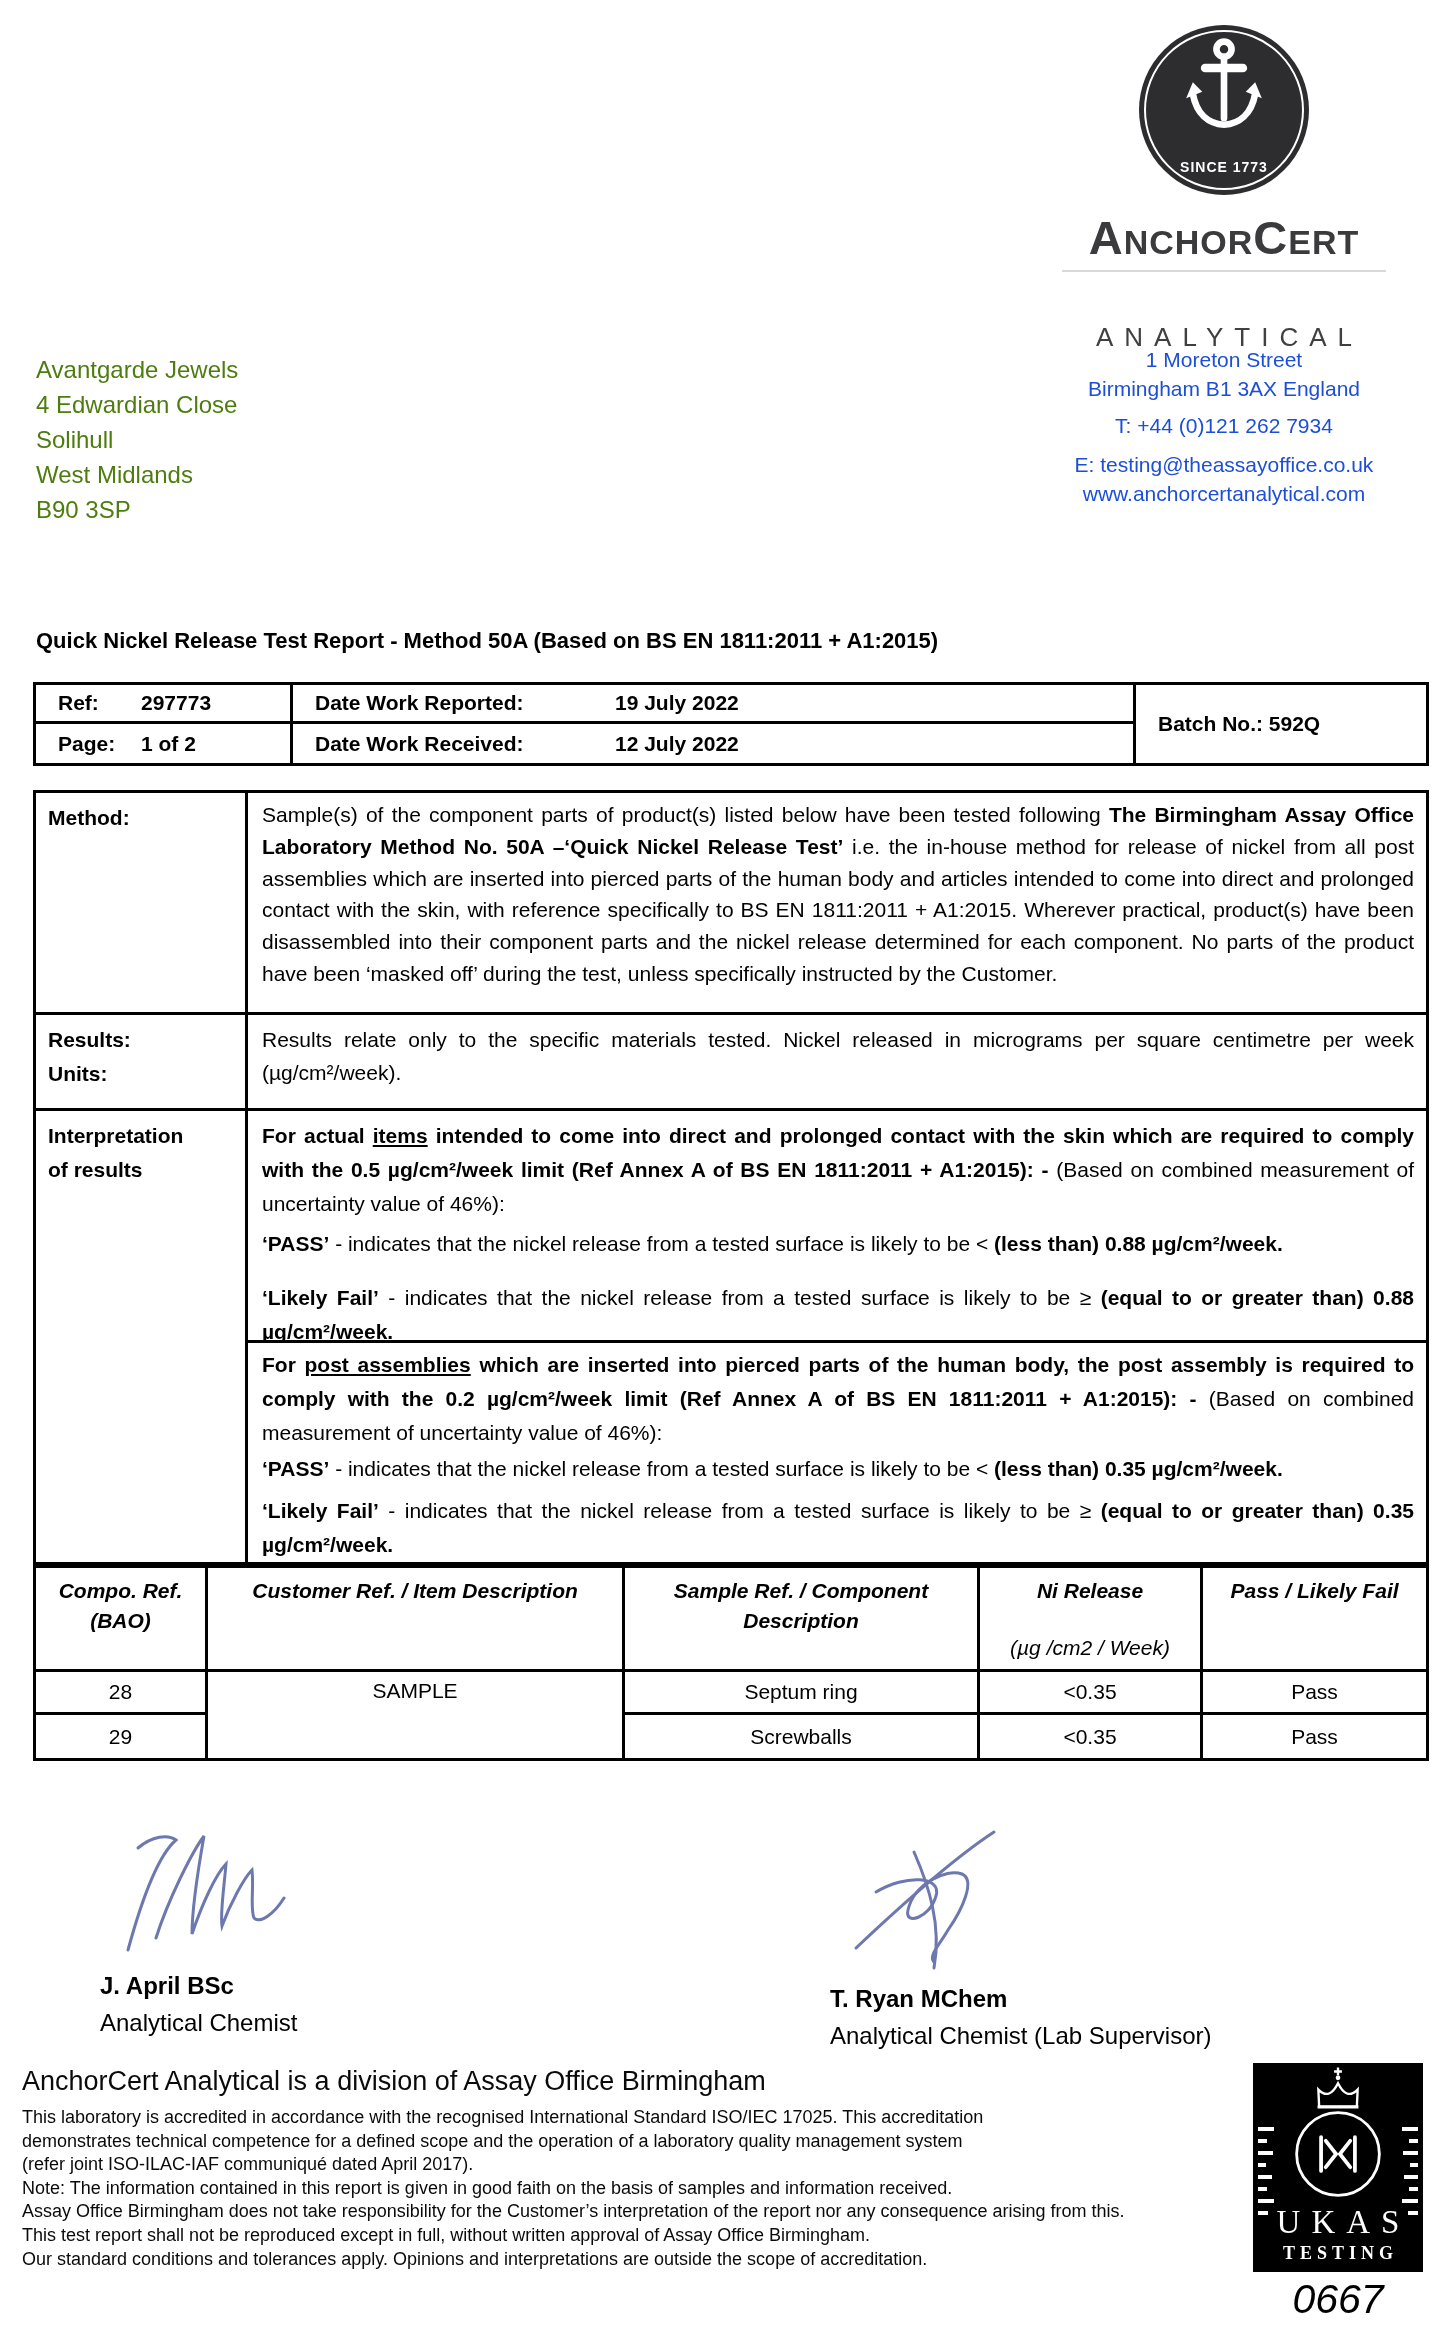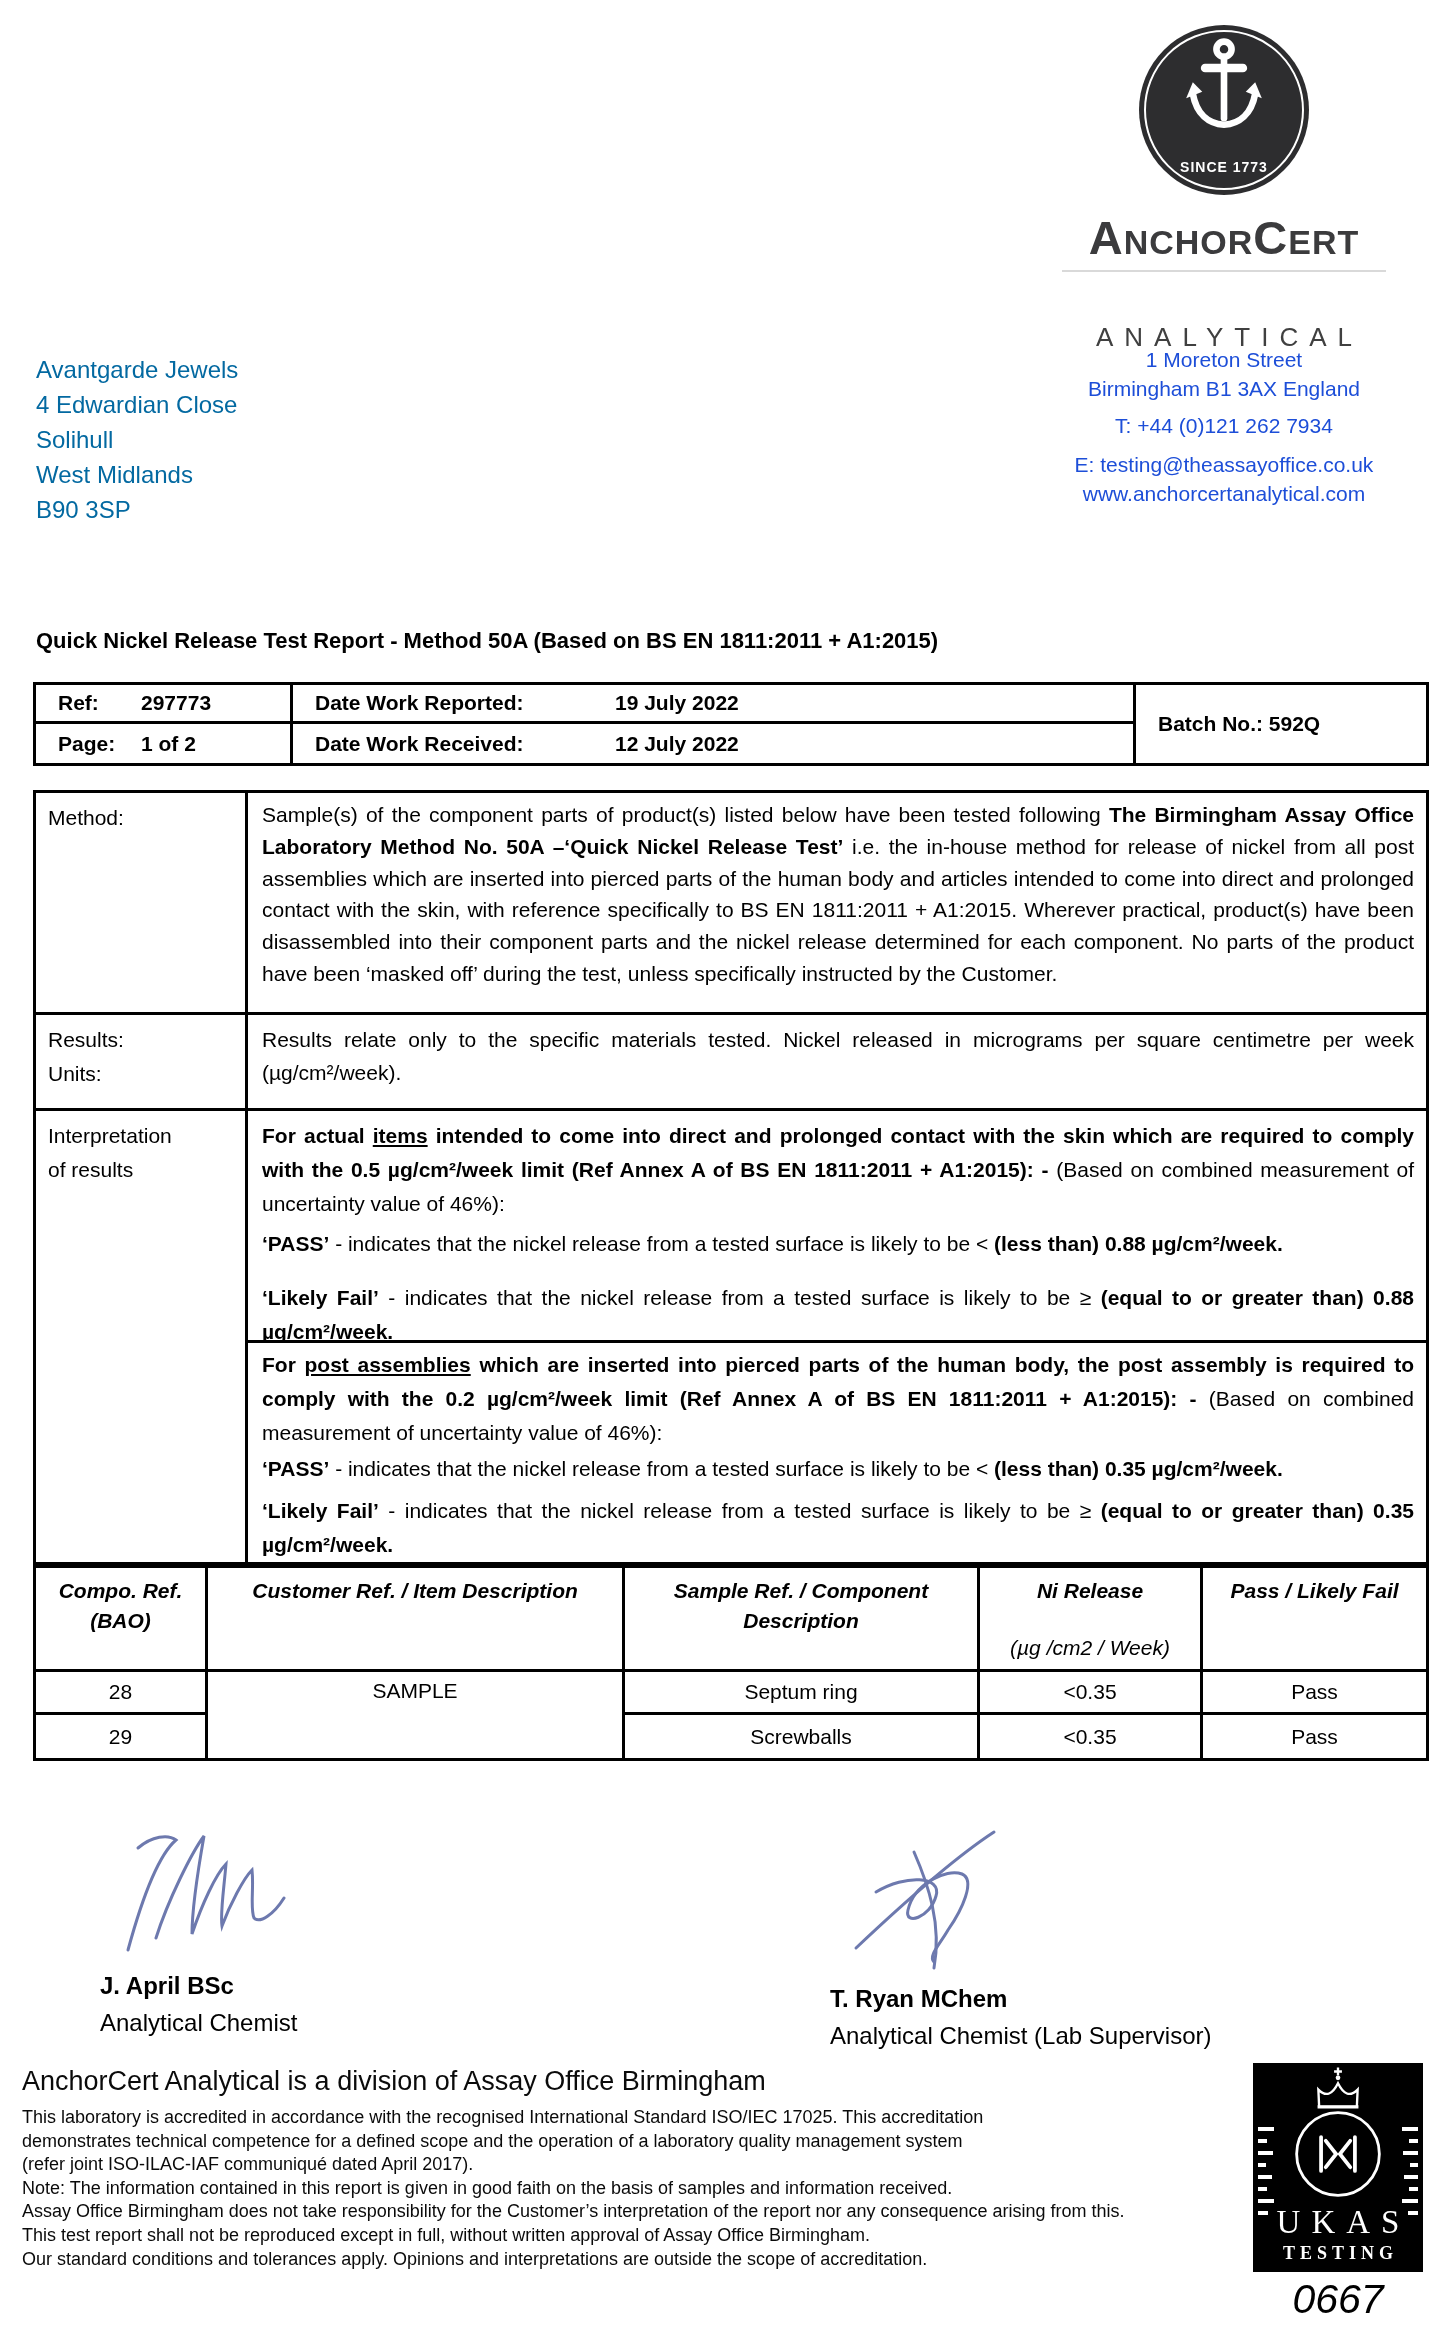--- a/index.html
+++ b/index.html
@@ -15,21 +15,21 @@
               font-size:14px;font-weight:bold;letter-spacing:1px;}
   .wordmark{position:absolute;left:1029px;top:210px;width:390px;text-align:center;
             color:#3b3b3d;font-weight:bold;letter-spacing:1px;}
   .wm-big{font-size:47px;}
   .wm-small{font-size:34px;}
   .wm-divider{position:absolute;left:1062px;top:270px;width:324px;height:2px;background:#d9d9d9;}
   .wm-sub{position:absolute;left:1029px;top:277px;width:390px;text-align:center;color:#404040;
           font-size:26px;letter-spacing:11px;text-indent:11px;font-weight:normal;margin-top:45px;}
 
   
-  .addr{position:absolute;left:36px;top:352px;font-size:24px;line-height:35px;color:#0369a1;}
+  .addr{position:absolute;left:36px;top:352px;font-size:24px;line-height:35px;color:#4d7c0f;}
   .contact{position:absolute;left:1029px;top:348px;width:390px;text-align:center;
            color:#1d4ed8;font-size:21px;}
   .contact .c1{margin-bottom:5px;}
   .contact .c2{margin-bottom:13px;}
   .contact .c3{margin-bottom:15px;}
   .contact .c4{margin-bottom:5px;}
 
   
   .report-title{position:absolute;left:36px;top:628px;font-size:22px;font-weight:bold;}
 
@@ -42,21 +42,21 @@
   .it-bb{border-bottom:3px solid #000;}
   .it-lab{display:inline-block;width:83px;}
   .it-lab-wide{display:inline-block;width:300px;}
   .it-batch{grid-column:3;grid-row:1/3;}
 
   
   .method-table{position:absolute;left:33px;top:790px;width:1390px;border:3px solid #000;
                 display:grid;grid-template-columns:212px 1178px;grid-template-rows:222px 96px 451px;
                 font-size:21px;}
   .method-table>div{box-sizing:border-box;}
-  .m-lab{border-right:3px solid #000;font-weight:normal;padding:8px 6px 0 12px;line-height:34px;}
+  .m-lab{border-right:3px solid #000;font-weight:bold;padding:8px 6px 0 12px;line-height:34px;}
   .m-bb{border-bottom:3px solid #000;}
   .m-content{padding:6px 12px 0 14px;line-height:31.8px;text-align:justify;}
   .m-results{line-height:33px;padding-top:8px;}
   .interp-cell{padding:0;overflow:hidden;}
   .interp-block1{height:232px;border-bottom:3px solid #000;padding:8px 12px 0 14px;
                  line-height:34px;text-align:justify;box-sizing:border-box;overflow:hidden;}
   .interp-block2{height:216px;padding:5px 12px 0 14px;line-height:34px;text-align:justify;
                  box-sizing:border-box;overflow:hidden;}
   .ib-intro1{margin-bottom:6px;}
   .ib-pass1{margin-bottom:20px;}

